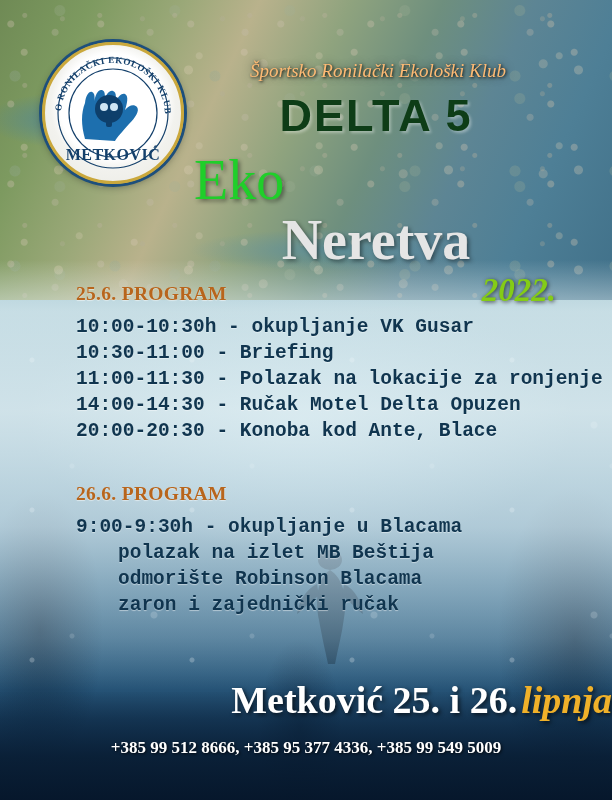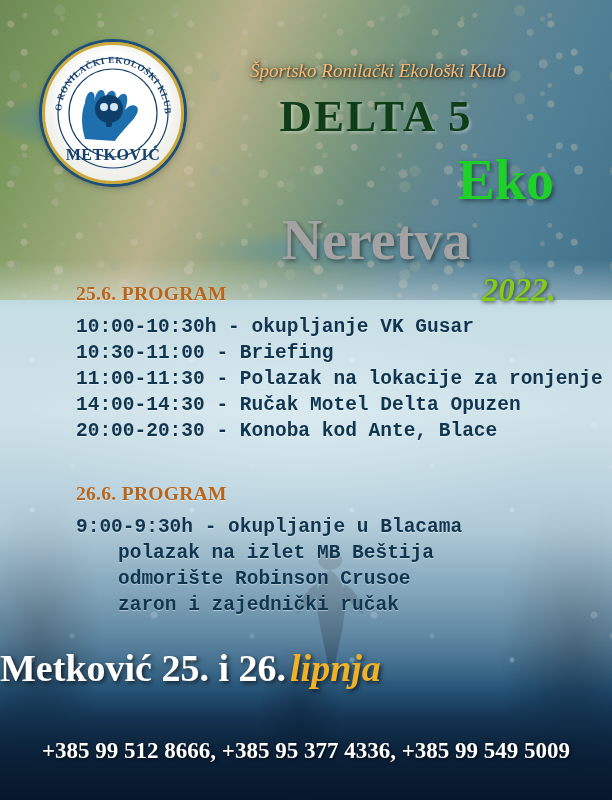--- a/index.html
+++ b/index.html
@@ -156,47 +156,47 @@
     font-style: italic;
     color: #fdba74;
     text-shadow: 1px 1px 3px rgba(0,0,0,.85), 0 0 8px rgba(0,0,0,.5);
     white-space: nowrap;
   }
   .delta5 {
     position: absolute;
     right: 46px; top: 90px;
     width: 380px;
     text-align: center;
-    font-family: Liberation Serif, serif;
+    font-family: Liberation Sans, sans-serif;
     font-size: 45px;
     font-weight: bold;
     letter-spacing: 2px;
     color: #0e3d17;
     text-shadow: 2px 2px 3px rgba(255,255,255,.35);
   }
   .eko {
     position: absolute;
     right: 58px; top: 148px;
     width: 360px;
-    text-align: right;
+    text-align: left;
     font-family: "Liberation Serif", serif;
     font-size: 56px;
-    font-weight: bold;
+    font-weight: normal;
     color: #1fcf2a;
     text-shadow: 2px 2px 4px rgba(0,0,0,.45);
   }
   .neretva {
     position: absolute;
     right: 46px; top: 208px;
     width: 380px;
     text-align: center;
     font-family: "Liberation Serif", serif;
     font-size: 56px;
     font-weight: bold;
-    color: #a3a3a3;
+    color: #e5e5e5;
     text-shadow: 2px 2px 4px rgba(0,0,0,.45);
   }
   .year {
     position: absolute;
     right: 56px; top: 272px;
     font-family: "Liberation Serif", serif;
     font-size: 33px;
     font-style: italic;
     font-weight: bold;
     color: #84cc16;
@@ -228,22 +228,22 @@
     text-shadow: 0 1px 1px rgba(255,255,255,.45);
   }
   .prog-line.indent { padding-left: 42px; }
   #program-day1 { top: 283px; }
   #program-day2 { top: 483px; }
 
   
   .place-line {
     position: absolute;
     left: 0; right: 0;
-    top: 646px;
-    text-align: left;
+    top: 678px;
+    text-align: right;
     white-space: nowrap;
   }
   .place-main {
     font-family: "Liberation Serif", serif;
     font-size: 38px;
     font-weight: bold;
     color: #ffffff;
     text-shadow: 2px 2px 4px rgba(0,0,0,.65);
   }
   .place-month {
@@ -265,21 +265,21 @@
     letter-spacing: .8px;
     color: #f0b12a;
     text-shadow: 1px 1px 3px rgba(0,0,0,.8);
   }
   .info-phones {
     position: absolute;
     left: 0; right: 0;
     top: 738px;
     text-align: center;
     font-family: "Liberation Serif", serif;
-    font-size: 23px;
+    font-size: 17px;
     font-weight: bold;
     color: #ffffff;
     text-shadow: 1px 1px 3px rgba(0,0,0,.8);
   }
 </style>
 </head>
 <body>
 
 <div class="poster">
 
@@ -336,21 +336,21 @@
     <div class="prog-line">10:30-11:00 - Briefing</div>
     <div class="prog-line">11:00-11:30 - Polazak na lokacije za ronjenje</div>
     <div class="prog-line">14:00-14:30 - Ručak Motel Delta Opuzen</div>
     <div class="prog-line">20:00-20:30 - Konoba kod Ante, Blace</div>
   </div>
 
   <div class="program" id="program-day2">
     <div class="prog-head">26.6. PROGRAM</div>
     <div class="prog-line">9:00-9:30h - okupljanje u Blacama</div>
     <div class="prog-line indent">polazak na izlet MB Beštija</div>
-    <div class="prog-line indent">odmorište Robinson Crusoe</div>
+    <div class="prog-line indent">odmorište Robinson Blacama</div>
     <div class="prog-line indent">zaron i zajednički ručak</div>
   </div>
 
   <div class="place-line">
     <span class="place-main">Metković 25. i 26.</span>
     <span class="place-month">lipnja</span>
   </div>
   <div class="info-phones">+385 99 512 8666, +385 95 377 4336, +385 99 549 5009</div>
 
 </div>

